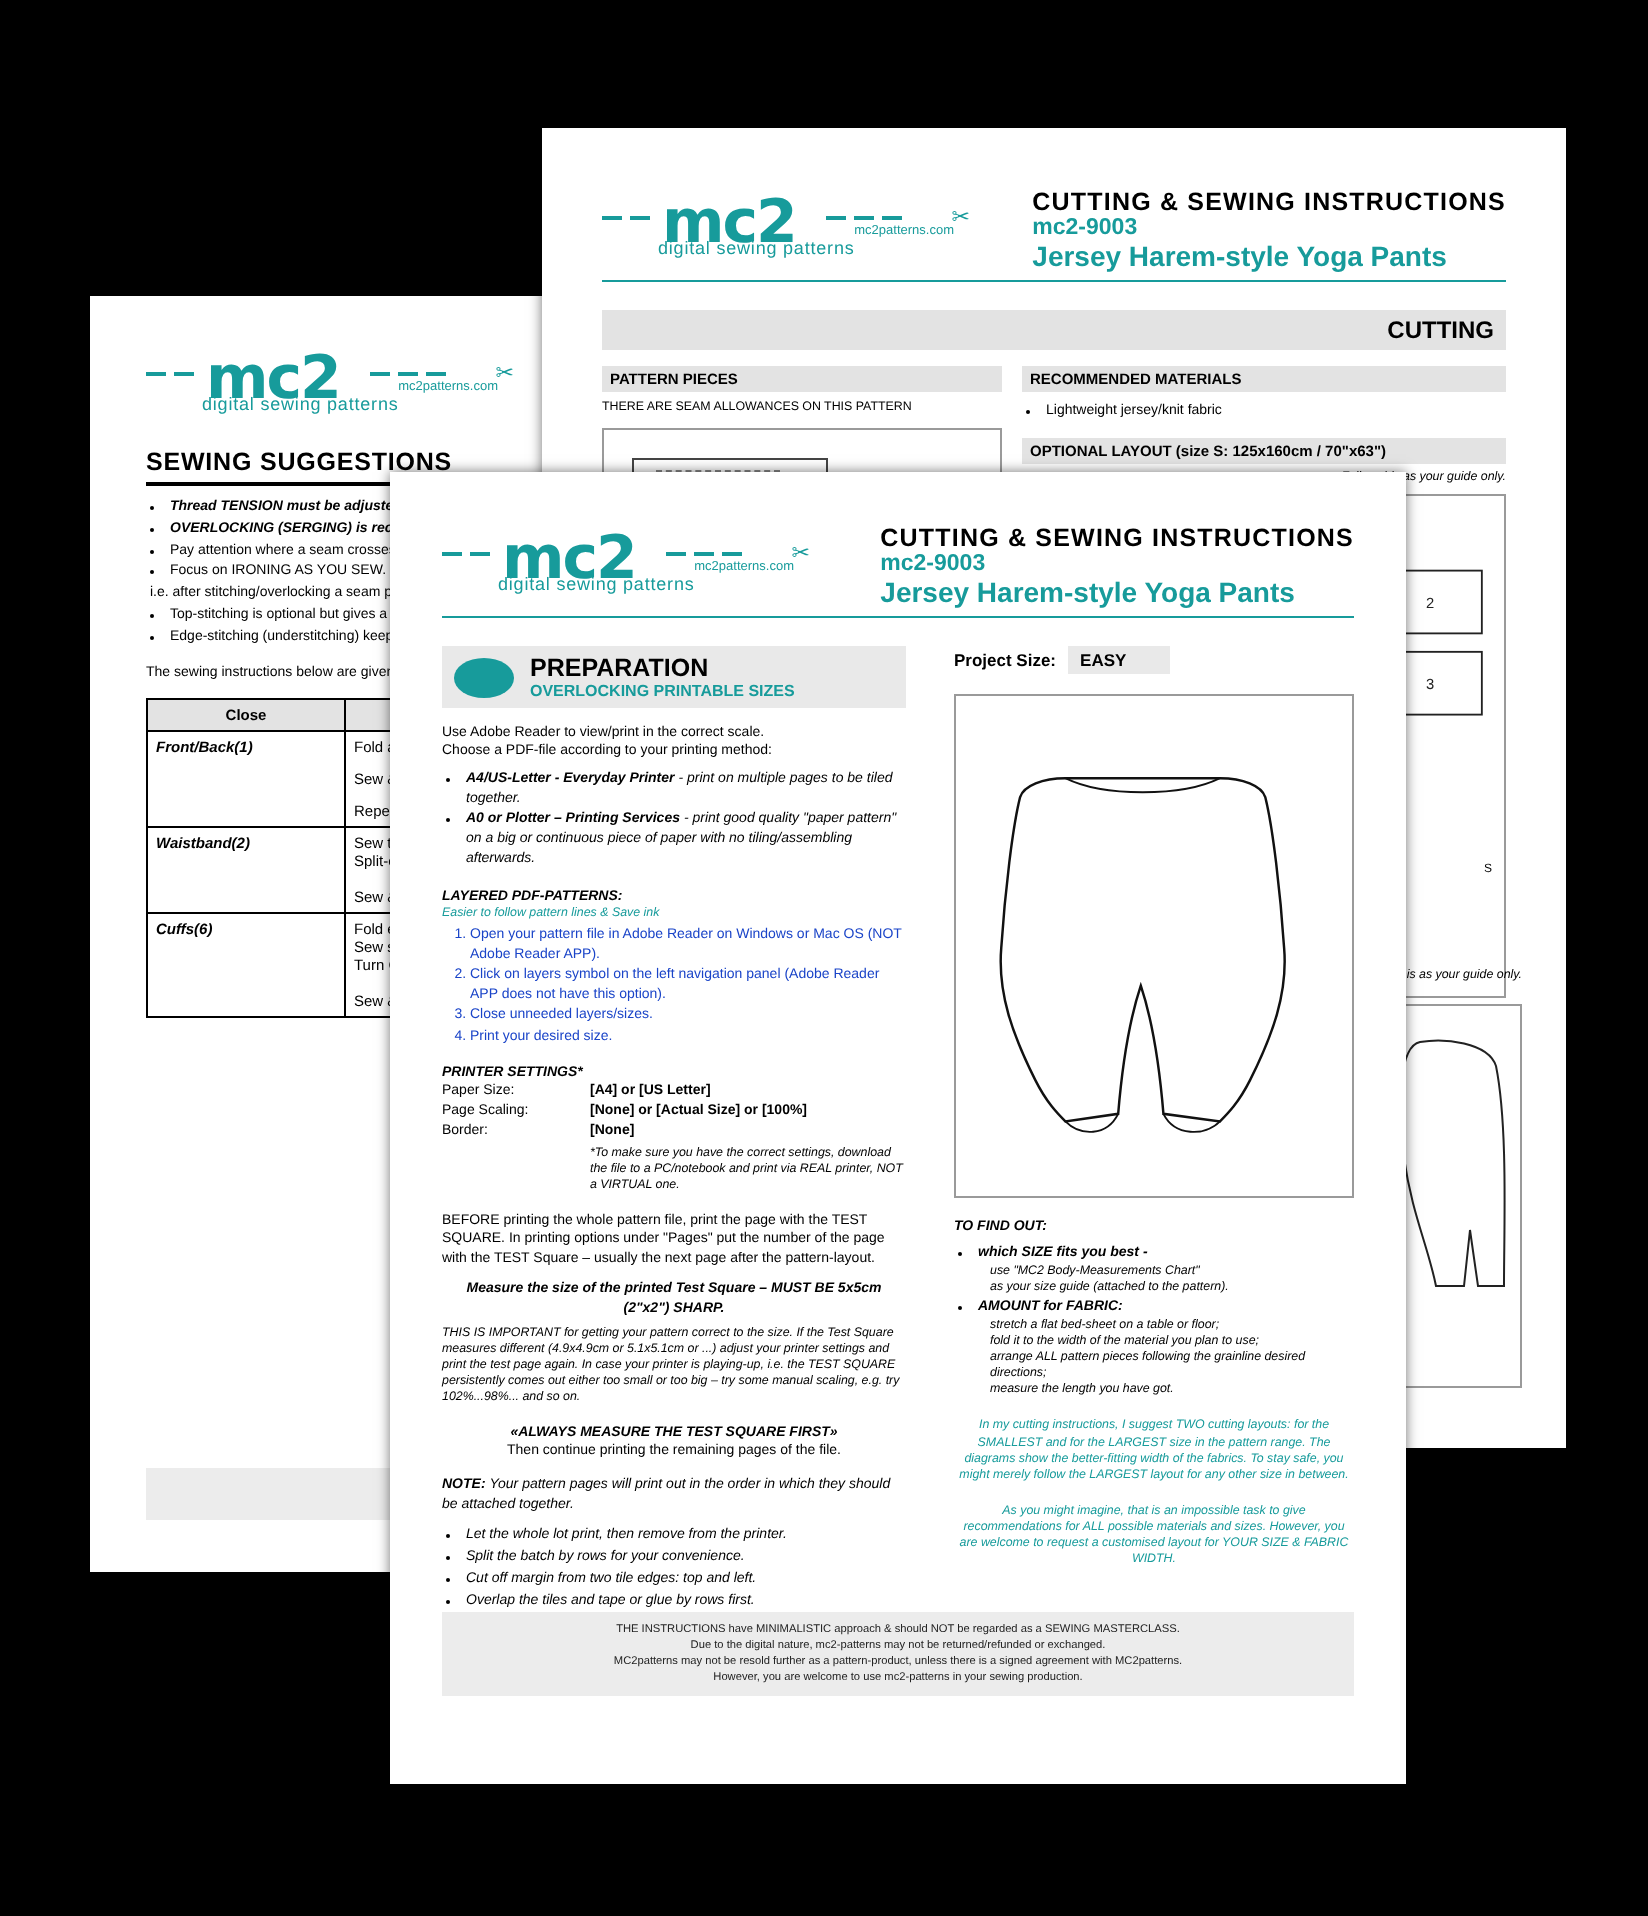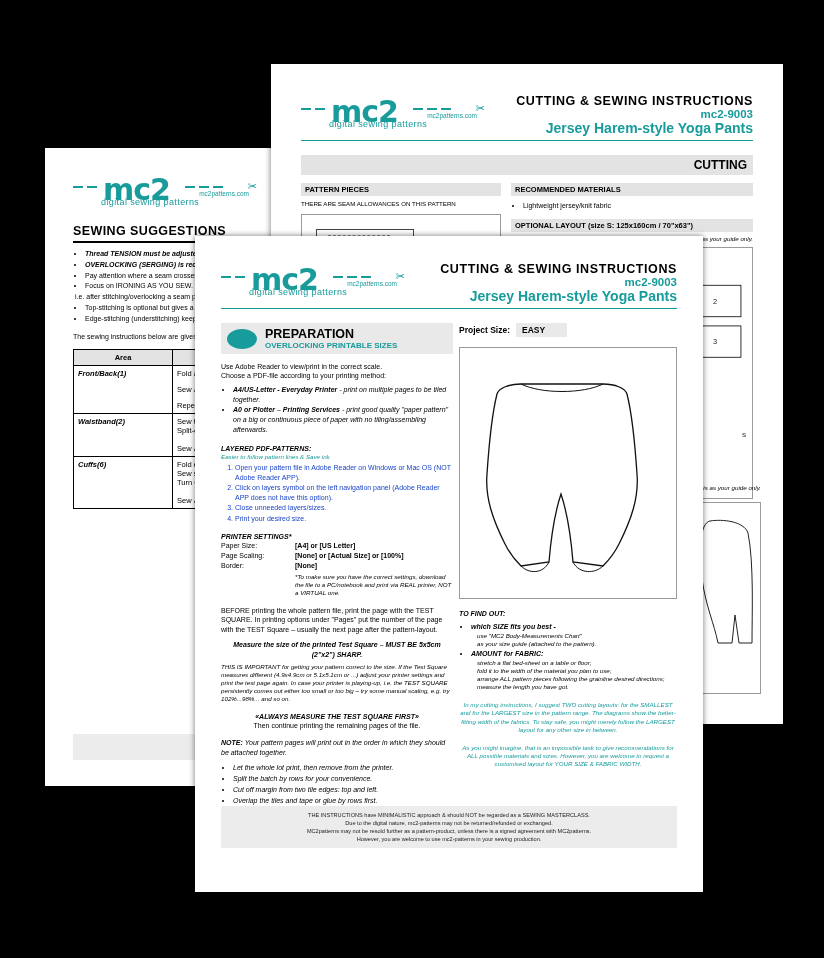--- a/index.html
+++ b/index.html
@@ -16,21 +16,21 @@
 
   .logo-wrap{display:flex;align-items:flex-start;}
   .logo{position:relative;width:182px;height:38px;}
   .logo .dash{position:absolute;top:14px;height:2px;background:#179b9b;}
   .logo .big{position:absolute;left:30px;top:0px;font-family:"DejaVu Sans",sans-serif;
       font-size:30px;font-weight:700;color:#179b9b;letter-spacing:-1px;}
   .logo .tag{position:absolute;left:28px;top:25px;font-size:9px;color:#179b9b;letter-spacing:.4px;}
   .logo .url{position:absolute;right:6px;top:18px;font-size:6.5px;color:#179b9b;}
   .logo .scis{position:absolute;right:-2px;top:8px;font-size:11px;color:#179b9b;}
 
-  .hdr-title{text-align:right;}
+  .hdr-title{text-align:left;}
   .hdr-title .t1{font-size:12.5px;font-weight:700;letter-spacing:.6px;}
   .hdr-title .t2{font-size:11.5px;font-weight:700;color:#179b9b;}
   .hdr-title .t3{font-size:14px;font-weight:700;color:#179b9b;}
   .rule{height:2px;background:#000;}
   .rule-teal{height:1px;background:#179b9b;}
 
   .secbar{background:#e3e3e3;font-weight:700;font-size:12px;padding:3px 6px;}
   .colhdr{background:#e3e3e3;font-weight:700;font-size:7.5px;padding:2px 4px;}
 
   .tiny{font-size:7px;line-height:1.35;}
@@ -95,21 +95,21 @@
       <li style="list-style:none;margin-left:-10px;"><span>i.e. after stitching/overlocking a seam press it flat.</span></li>
       <li><span>Top-stitching is optional but gives a professional look.</span></li>
       <li><span>Edge-stitching (understitching) keeps facings/linings rolled inside.</span></li>
     </ul>
 
     <div class="tiny" style="margin-top:8px;">The sewing instructions below are given in the recommended order.</div>
 
     <table class="tbl" style="margin-top:8px;">
       <tbody>
           <tr>
-        <th style="width:90px;">Area</th>
+        <th style="width:90px;">Close</th>
         <th>Sewing steps</th>
       </tr>
       <tr>
         <td class="bold">Front/Back(1)</td>
         <td>
           <div>Fold at Crotch line, right sides together.</div>
           <div style="margin-top:7px;">Sew &amp; overlock the Crotch seam.</div>
           <div style="margin-top:7px;">Repeat for the second leg.</div>
         </td>
       </tr>
@@ -227,21 +227,21 @@
       <div class="scis">✂</div>
     </div>
     <div class="hdr-title">
       <div class="t1">CUTTING  &amp;  SEWING  INSTRUCTIONS</div>
       <div class="t2">mc2-9003</div>
       <div class="t3">Jersey Harem-style Yoga Pants</div>
     </div>
   </div>
   <div style="margin:4px 26px 0 26px;" class="rule-teal"></div>
 
-  <div style="display:flex;margin:14px 26px 0 26px;gap:6px;justify-content:space-between;">
+  <div style="display:flex;margin:14px 26px 0 26px;gap:24px;justify-content:space-between;">
 
     <div style="width:232px;">
       <div class="prep-band">
         <div class="prep-oval"></div>
         <div>
           <div class="prep-t1">PREPARATION</div>
           <div class="prep-t2">OVERLOCKING  PRINTABLE  SIZES</div>
         </div>
       </div>
 

